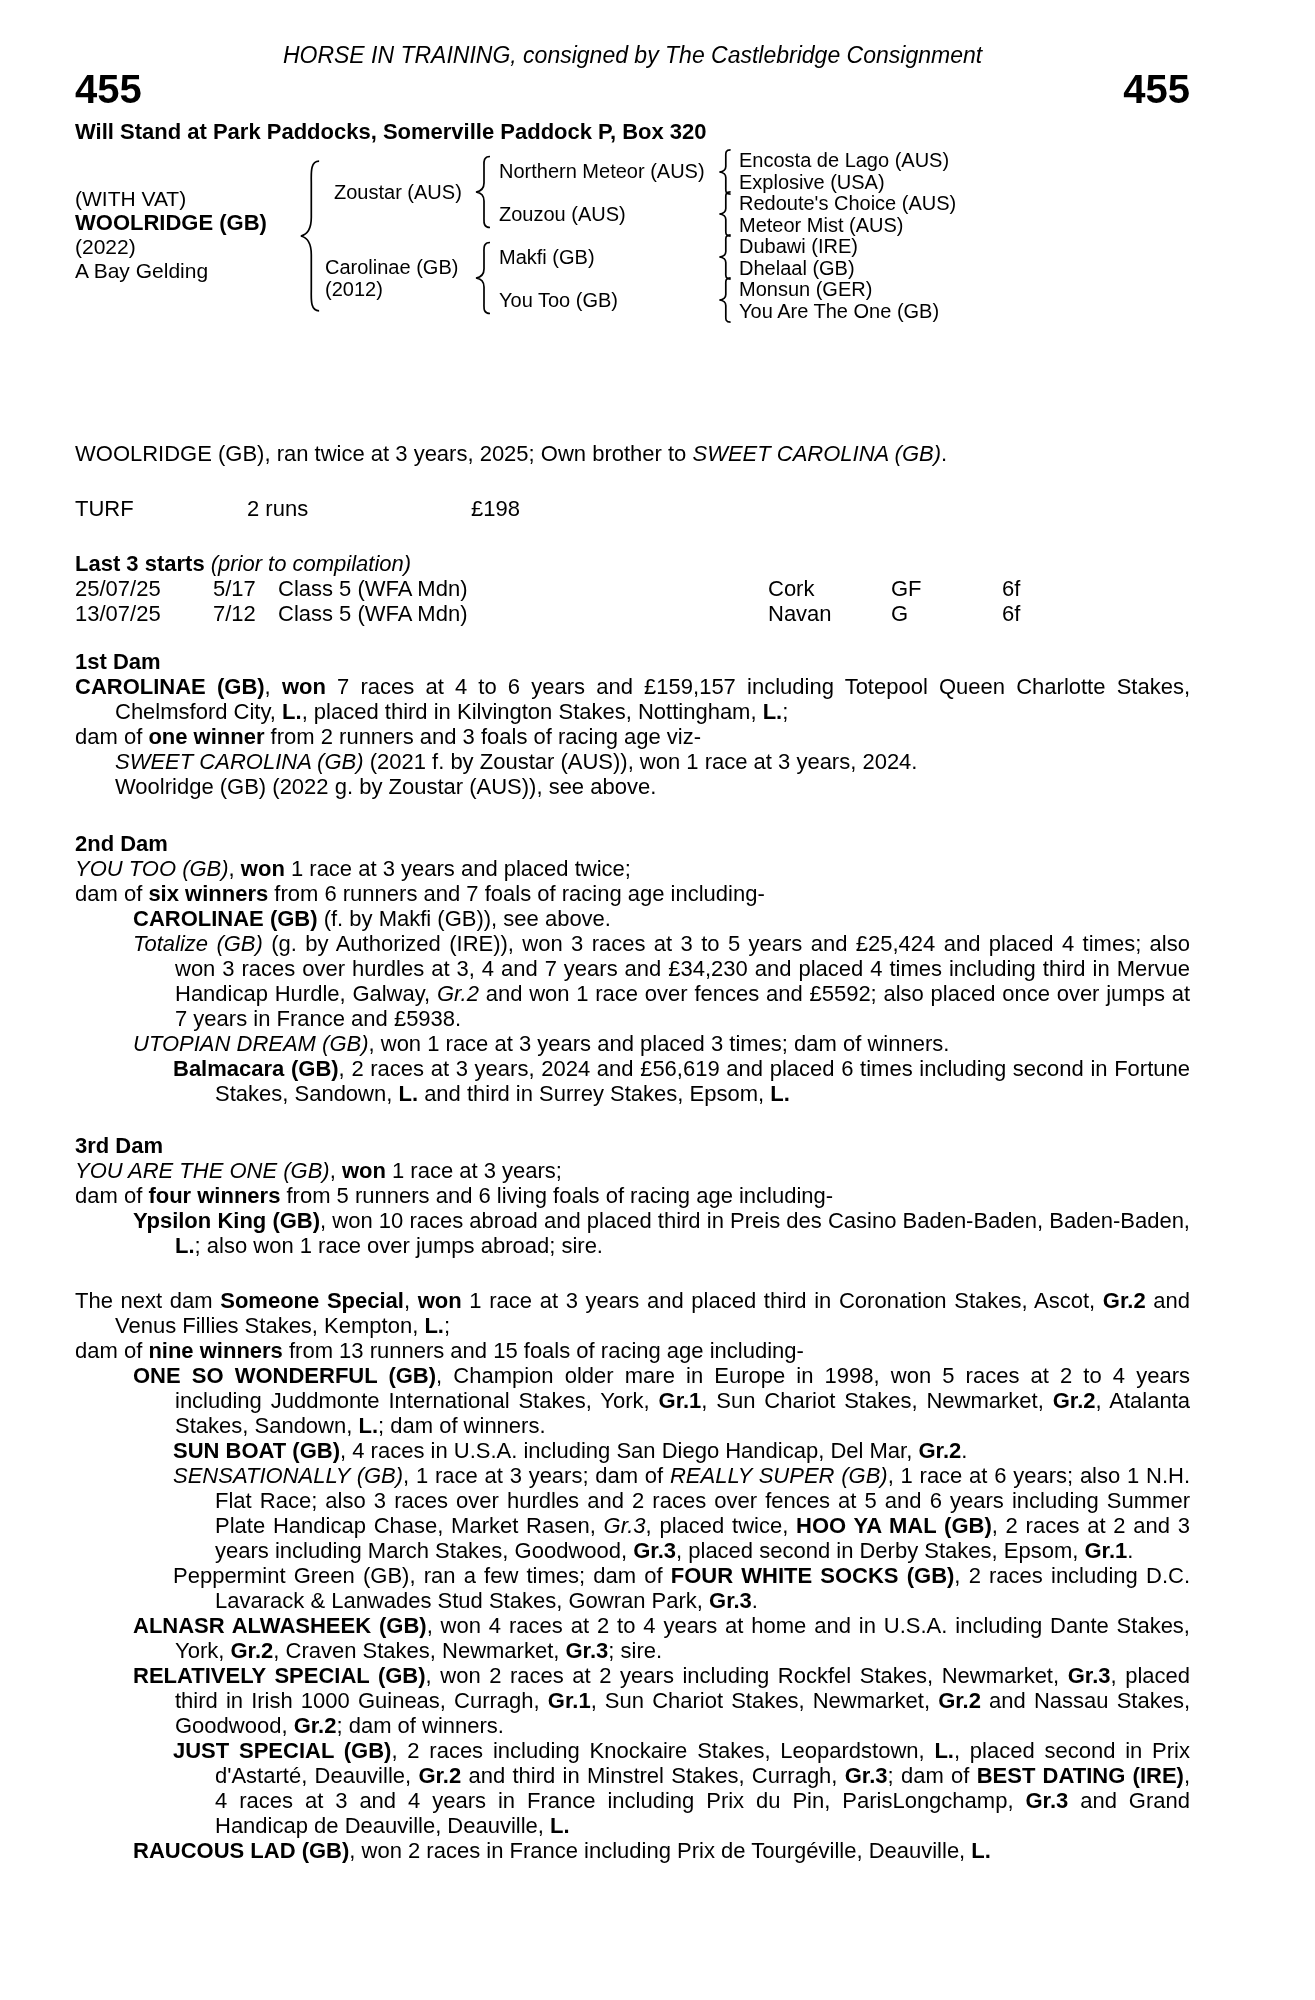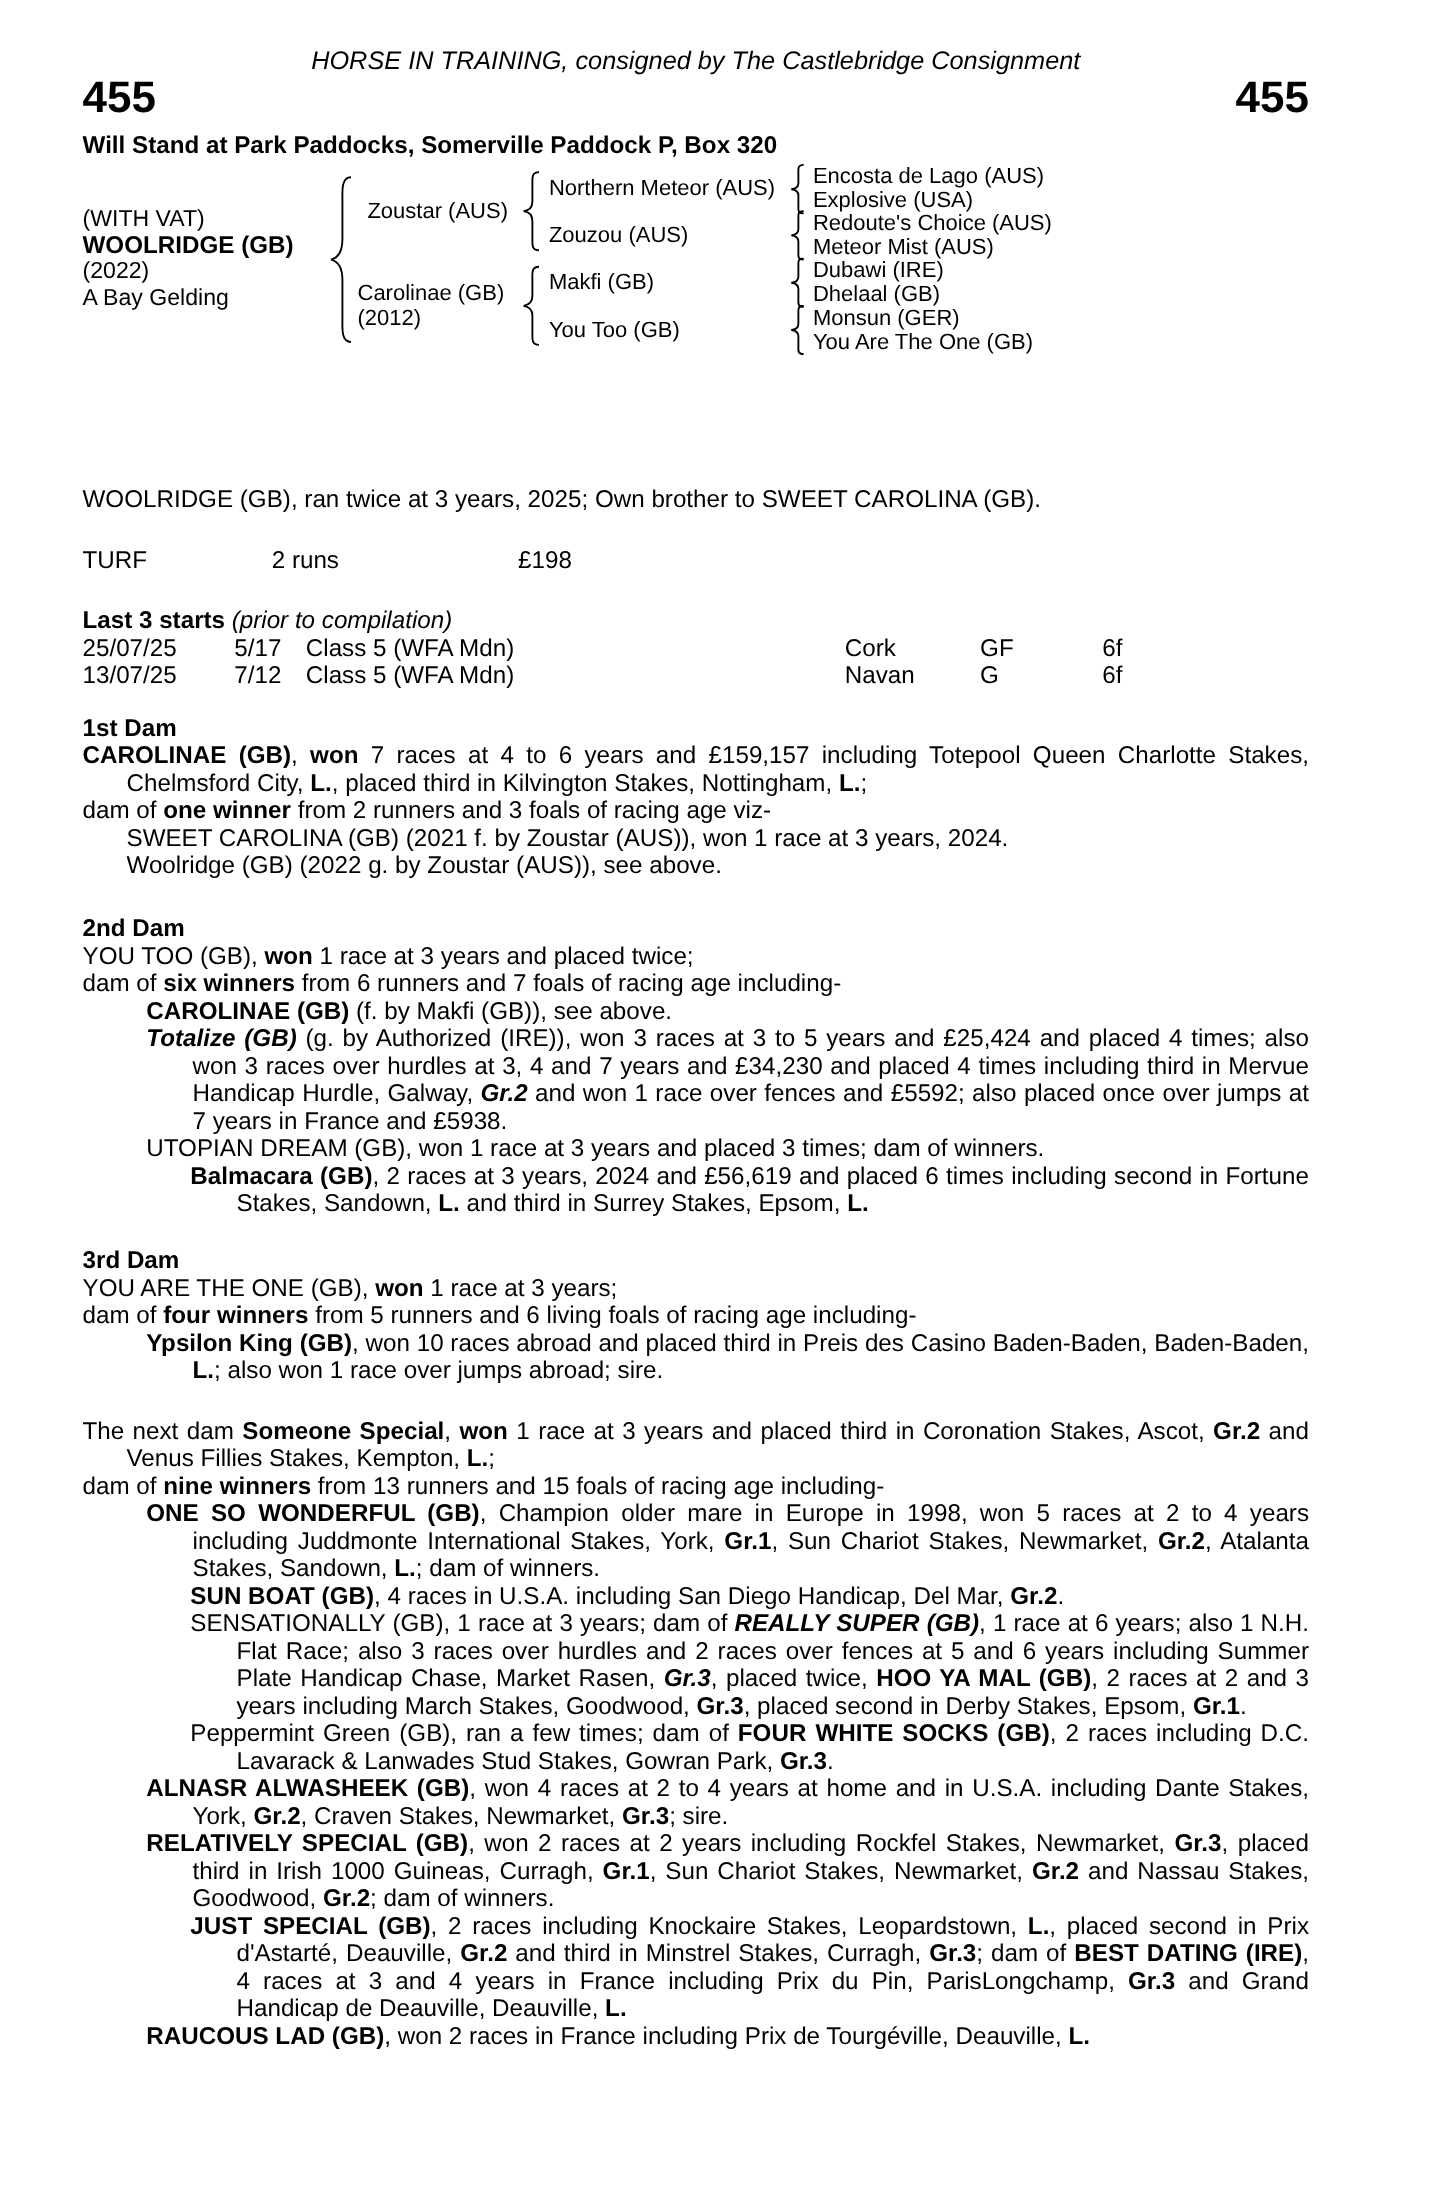--- a/index.html
+++ b/index.html
@@ -34,21 +34,21 @@
   .racerow span{position:absolute;top:0;}
   .c-date{left:0;} .c-pos{left:138px;} .c-class{left:203px;}
   .c-course{left:693px;} .c-going{left:816px;} .c-dist{left:927px;text-align:right;}
   
   .sec-heading{font-weight:bold;}
   .para{margin:0;text-align:justify;}
   .p0{padding-left:40px;text-indent:-40px;}
   .p1a{padding-left:82px;text-indent:-42px;}
   .p1{padding-left:100px;text-indent:-42px;}
   .p2{padding-left:140px;text-indent:-42px;}
-  .b{font-weight:bold;} .i{} .bi{font-weight:bold;font-style:italic;}
+  .b{font-weight:bold;} .i{font-style:italic;} .bi{font-weight:normal;font-style:italic;}
   .sec-0{margin-top:23px;} .sec-1{margin-top:32px;} .sec-2{margin-top:27px;} .sec-3{margin-top:30px;}
 </style>
 </head>
 <body>
 
 <div class="page">
 
   <div class="consignor">HORSE IN TRAINING, consigned by The Castlebridge Consignment</div>
 
   <div class="lotrow">

